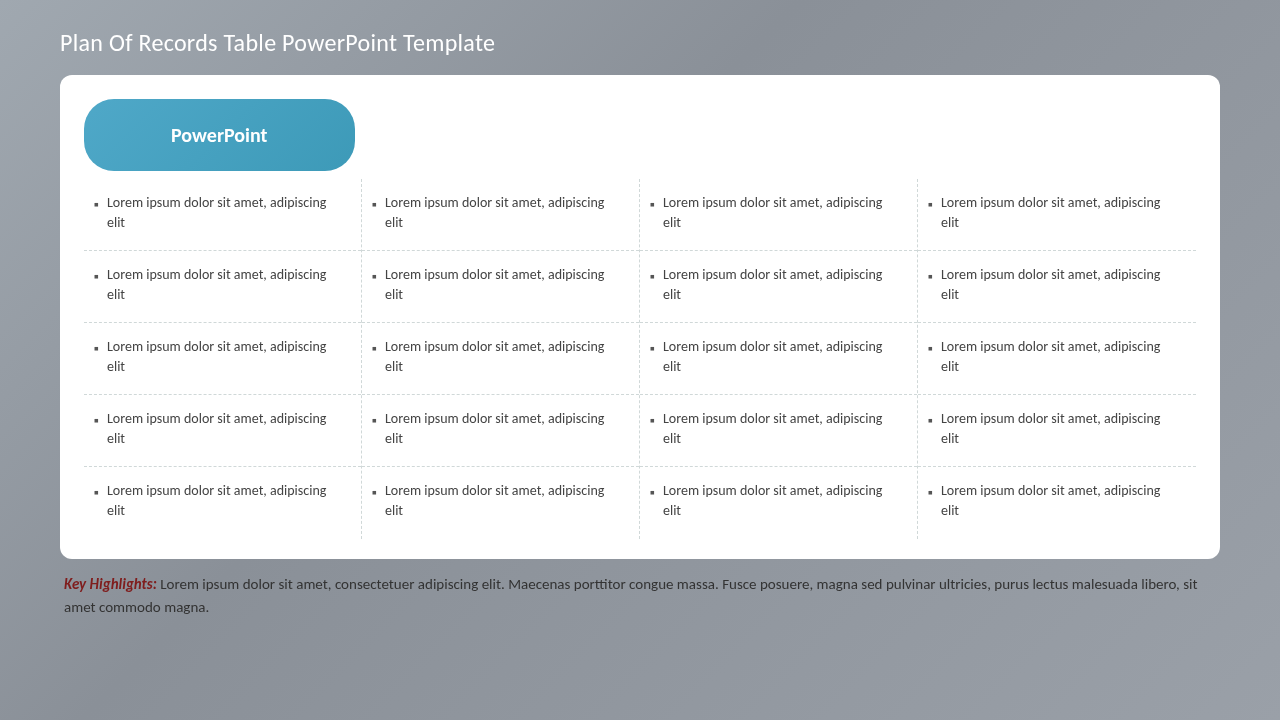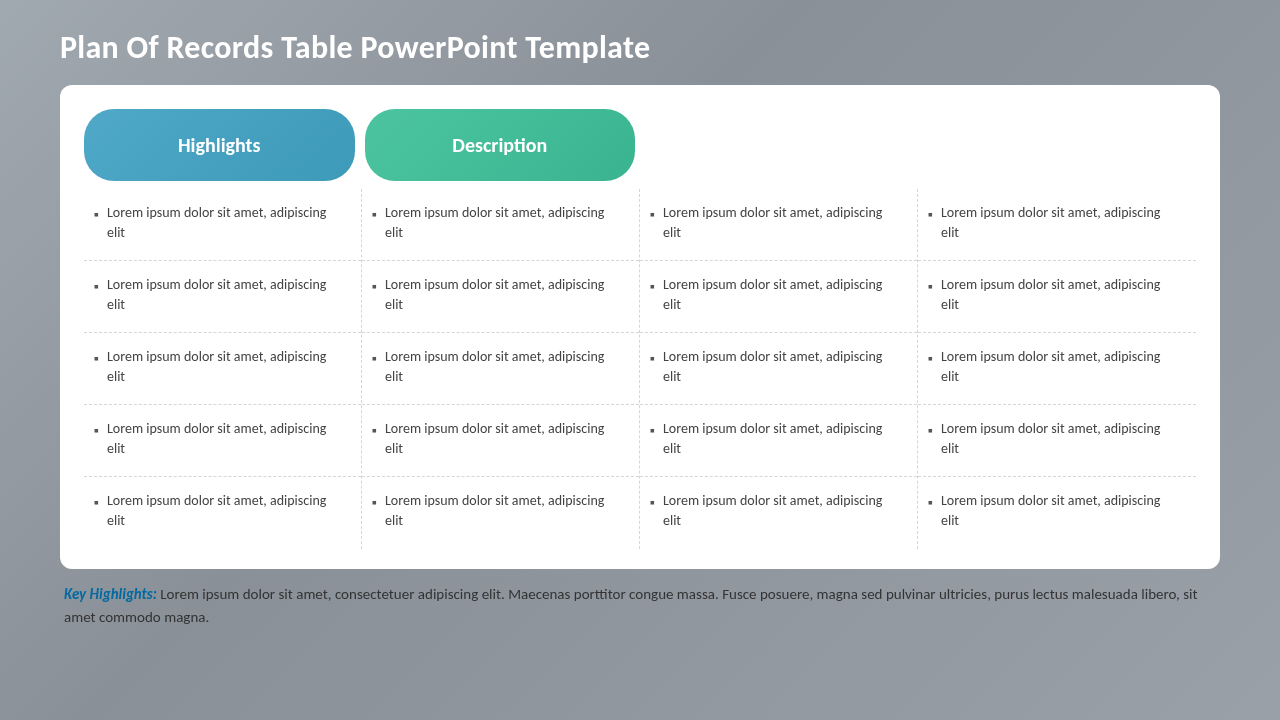--- a/index.html
+++ b/index.html
@@ -11,22 +11,22 @@
       display: flex;
       flex-direction: column;
       align-items: center;
       justify-content: flex-start;
       font-family: 'Calibri', 'Segoe UI', Arial, sans-serif;
       overflow: hidden;
     }
 
     .slide-title {
       color: #ffffff;
-      font-size: 32px;
-      font-weight: 700;
+      font-size: 24px;
+      font-weight: 400;
       padding: 28px 60px 18px 60px;
       align-self: flex-start;
       letter-spacing: 0.3px;
     }
 
     .card {
       background: #ffffff;
       border-radius: 12px;
       width: 1160px;
       margin: 0 auto;
@@ -111,32 +111,31 @@
       margin: 14px auto 0 auto;
       font-size: 15px;
       color: #333;
       line-height: 1.5;
       padding: 0 4px;
     }
 
     .key-highlights-label {
       font-style: italic;
       font-weight: 700;
-      color: #0369a1;
+      color: #7f1d1d;
     }
   </style>
 </head>
 <body>
 
 <h1 class="slide-title">Plan Of Records Table PowerPoint Template</h1>
 
 <div class="card">
   <div class="table-header">
-    <div class="header-cell header-objectives">Highlights</div>
-    <div class="header-cell header-description">Description</div>
+    <div class="header-cell header-objectives">PowerPoint</div>
   </div>
 
   <div class="table-body">
 
     <div class="table-col col-divider">
       <div class="table-row-cell">
         <span class="bullet">▪</span>
         <span>Lorem ipsum dolor sit amet, adipiscing elit</span>
       </div>
       <div class="table-row-cell">

